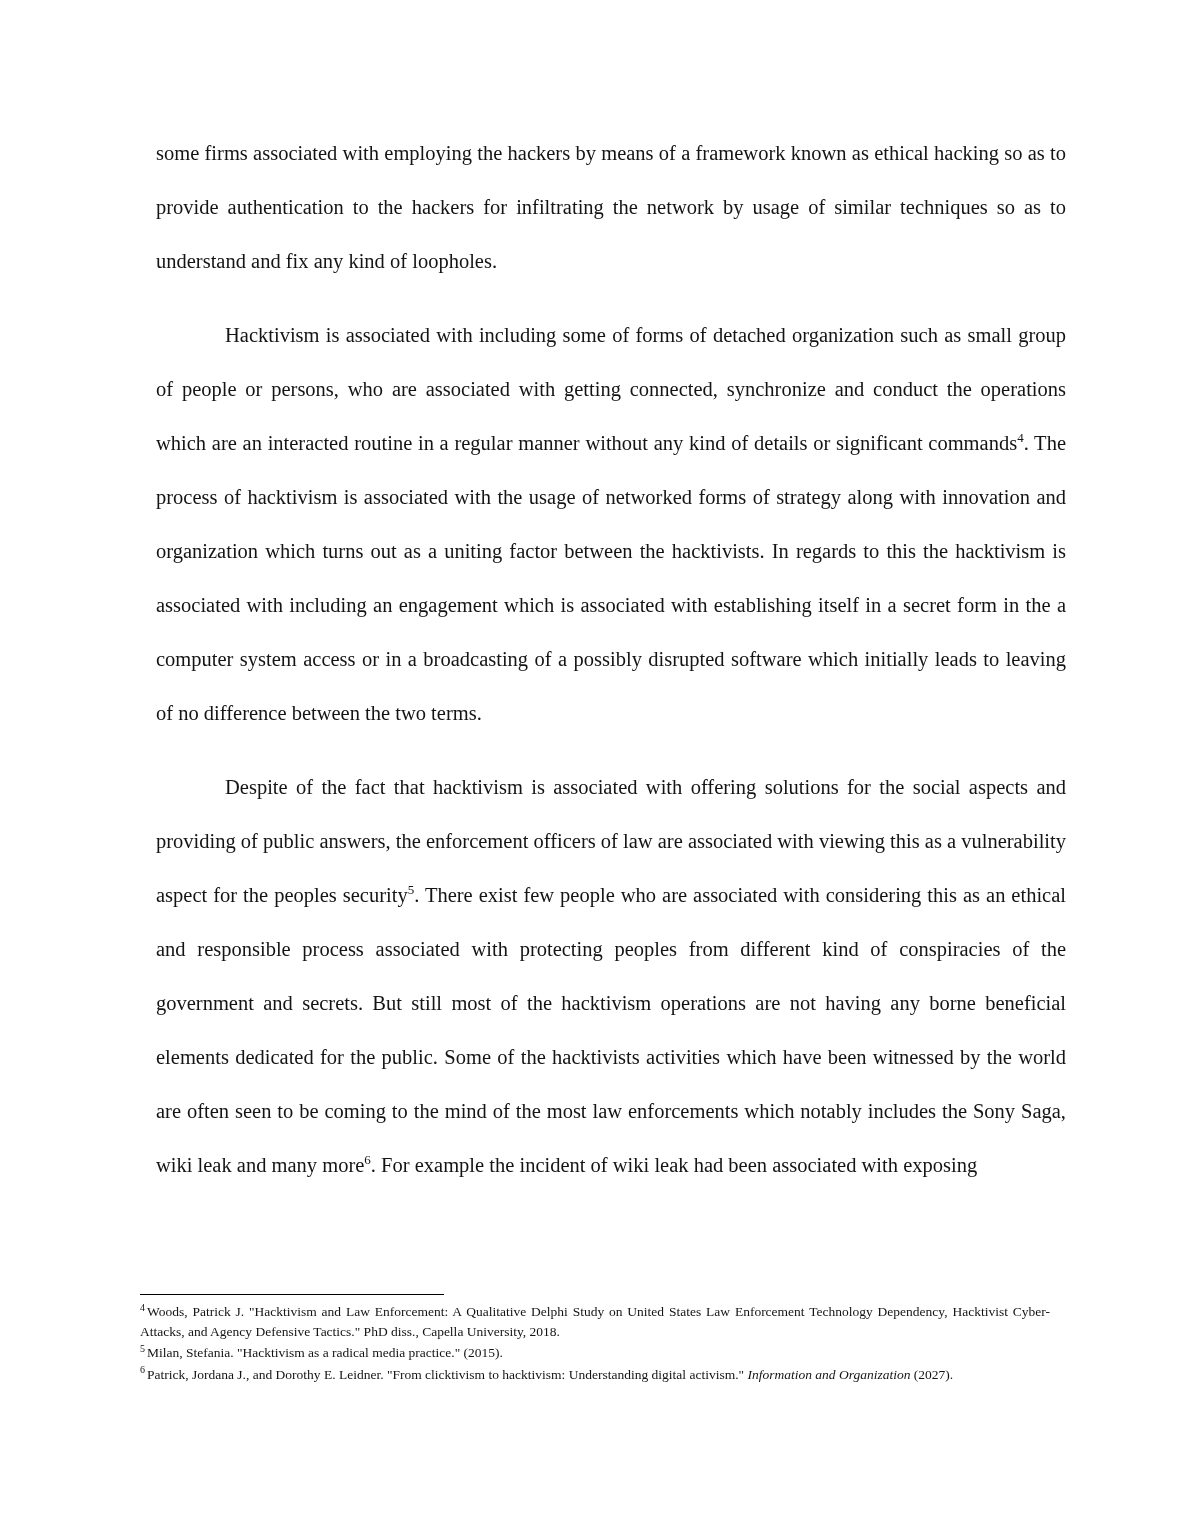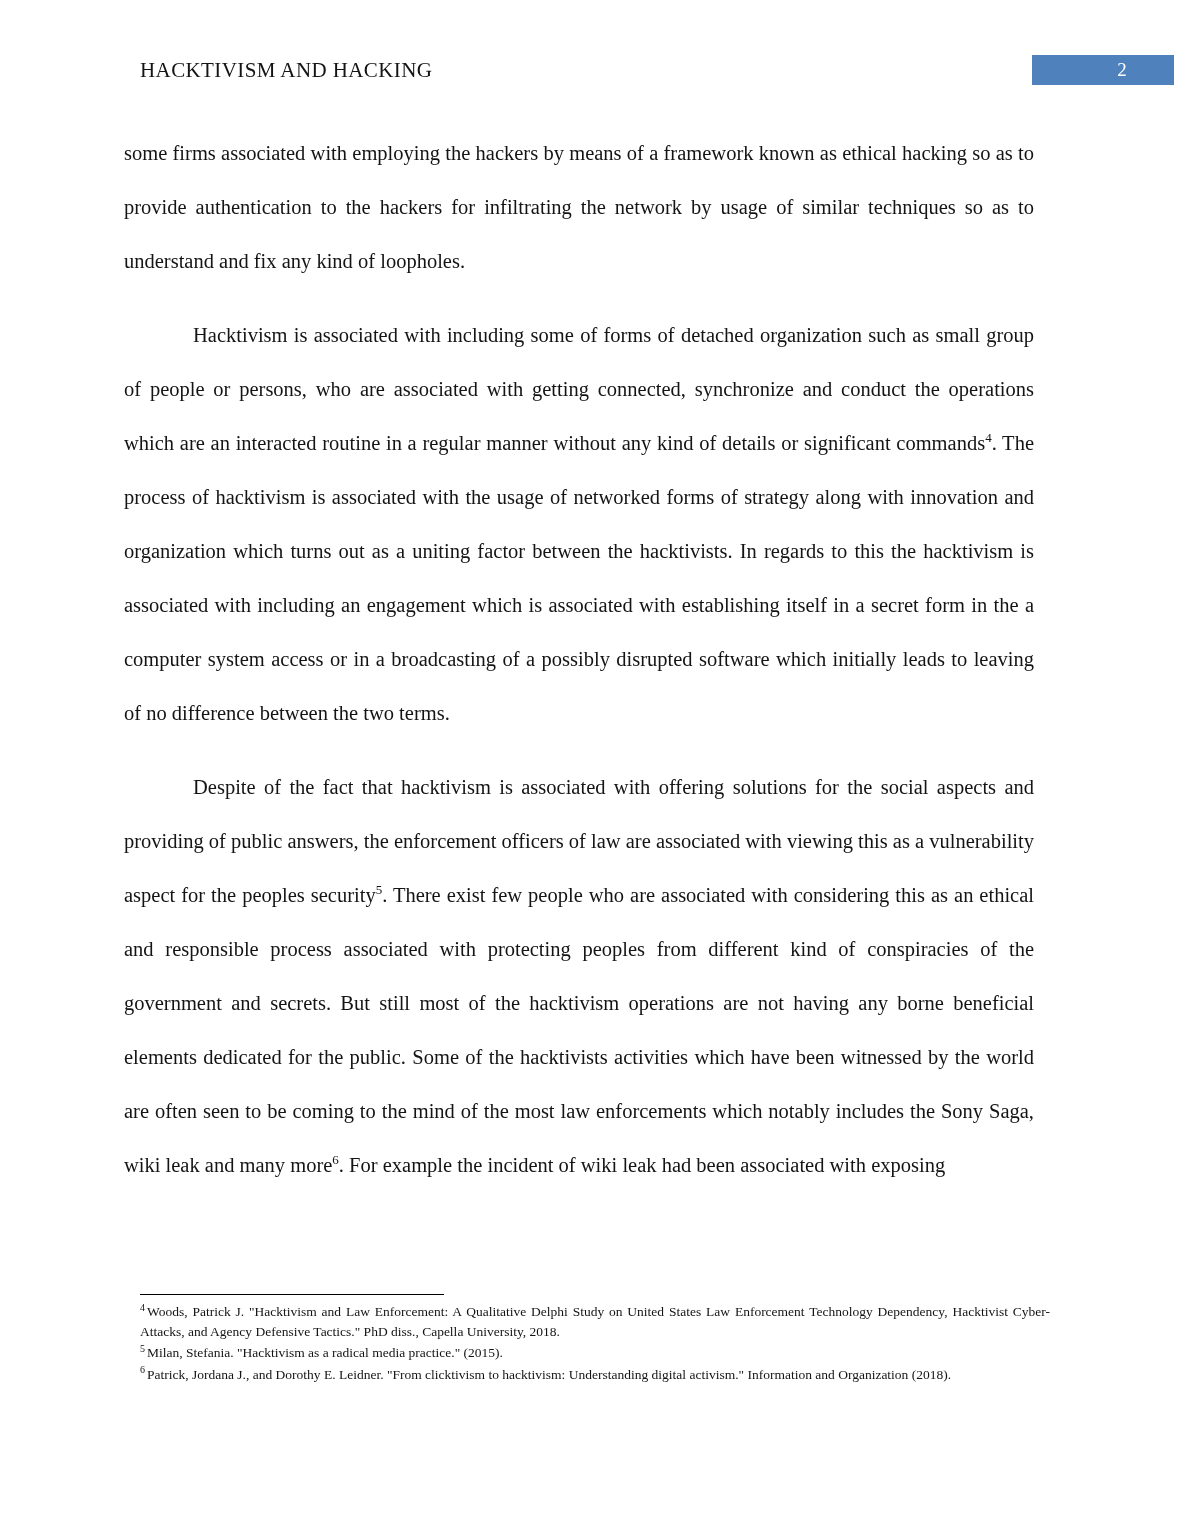--- a/index.html
+++ b/index.html
@@ -45,21 +45,21 @@
     font-size: 19px;
     display: flex;
     align-items: center;
     justify-content: center;
     box-sizing: border-box;
     padding-left: 38px;
   }
   main.body-text {
     position: absolute;
     top: 126px;
-    left: 124px;
+    left: 156px;
     width: 910px;
   }
   p.par {
     margin: 0 0 20px 0;
     font-size: 20.5px;
     line-height: 54px;
     text-align: justify;
   }
   p.par.indented {
     text-indent: 69px;
@@ -86,49 +86,44 @@
     line-height: 19.5px;
     text-align: justify;
   }
   sup.fnnum {
     font-size: 10px;
     line-height: 0;
     vertical-align: super;
     margin-right: 2px;
   }
   .italic {
+    font-style: italic;
     margin-top: 44px;
   }
 </style>
 </head>
 <body>
 
 <div class="page">
 
-  <div class="header-row">
-    <div class="running-head">HACKTIVISM AND HACKING</div>
-    <div class="page-badge" style="background-color: rgb(79, 129, 189);">
-      <span>2</span>
-    </div>
-  </div>
 
   <main class="body-text">
 
     <p class="par"><span>some firms associated with employing the hackers by means of a framework known as ethical hacking so as to provide authentication to the hackers for infiltrating the network by usage of similar techniques so as to understand and fix any kind of loopholes.</span></p>
 
     <p class="par indented"><span>Hacktivism is associated with including some of forms of detached organization such as small group of people or persons, who are associated with getting connected, synchronize and conduct the operations which are an interacted routine in a regular manner without any kind of details or significant commands</span><sup class="fnref">4</sup><span>. The process of hacktivism is associated with the usage of networked forms of strategy along with innovation and organization which turns out as a uniting factor between the hacktivists. In regards to this the hacktivism is associated with including an engagement which is associated with establishing itself in a secret form in the a computer system access or in a broadcasting of a possibly disrupted software which initially leads to leaving of no difference between the two terms.</span></p>
 
     <p class="par indented"><span>Despite of the fact that hacktivism is associated with offering solutions for the social aspects and providing of public answers, the enforcement officers of law are associated with viewing this as a vulnerability aspect for the peoples security</span><sup class="fnref">5</sup><span>. There exist few people who are associated with considering this as an ethical and responsible process associated with protecting peoples from different kind of conspiracies of the government and secrets. But still most of the hacktivism operations are not having any borne beneficial elements dedicated for the public. Some of the hacktivists activities which have been witnessed by the world are often seen to be coming to the mind of the most law enforcements which notably includes the Sony Saga, wiki leak and many more</span><sup class="fnref">6</sup><span>. For example the incident of wiki leak had been associated with exposing</span></p>
 
   </main>
 
   <footer class="footnotes">
     <div class="fn-sep"></div>
 
     <p class="footnote"><sup class="fnnum">4</sup><span>Woods, Patrick J. "Hacktivism and Law Enforcement: A Qualitative Delphi Study on United States Law Enforcement Technology Dependency, Hacktivist Cyber-Attacks, and Agency Defensive Tactics." PhD diss., Capella University, 2018.</span></p>
 
     <p class="footnote"><sup class="fnnum">5</sup><span>Milan, Stefania. "Hacktivism as a radical media practice." (2015).</span></p>
 
-    <p class="footnote"><sup class="fnnum">6</sup><span>Patrick, Jordana J., and Dorothy E. Leidner. "From clicktivism to hacktivism: Understanding digital activism." </span><span class="italic">Information and Organization</span><span> (2018).</span></p>
+    <p class="footnote"><sup class="fnnum">6</sup><span>Patrick, Jordana J., and Dorothy E. Leidner. "From clicktivism to hacktivism: Understanding digital activism." </span><span class="italic">Information and Organization</span><span> (2027).</span></p>
 
   </footer>
 
 </div>
 
 </body></html>

